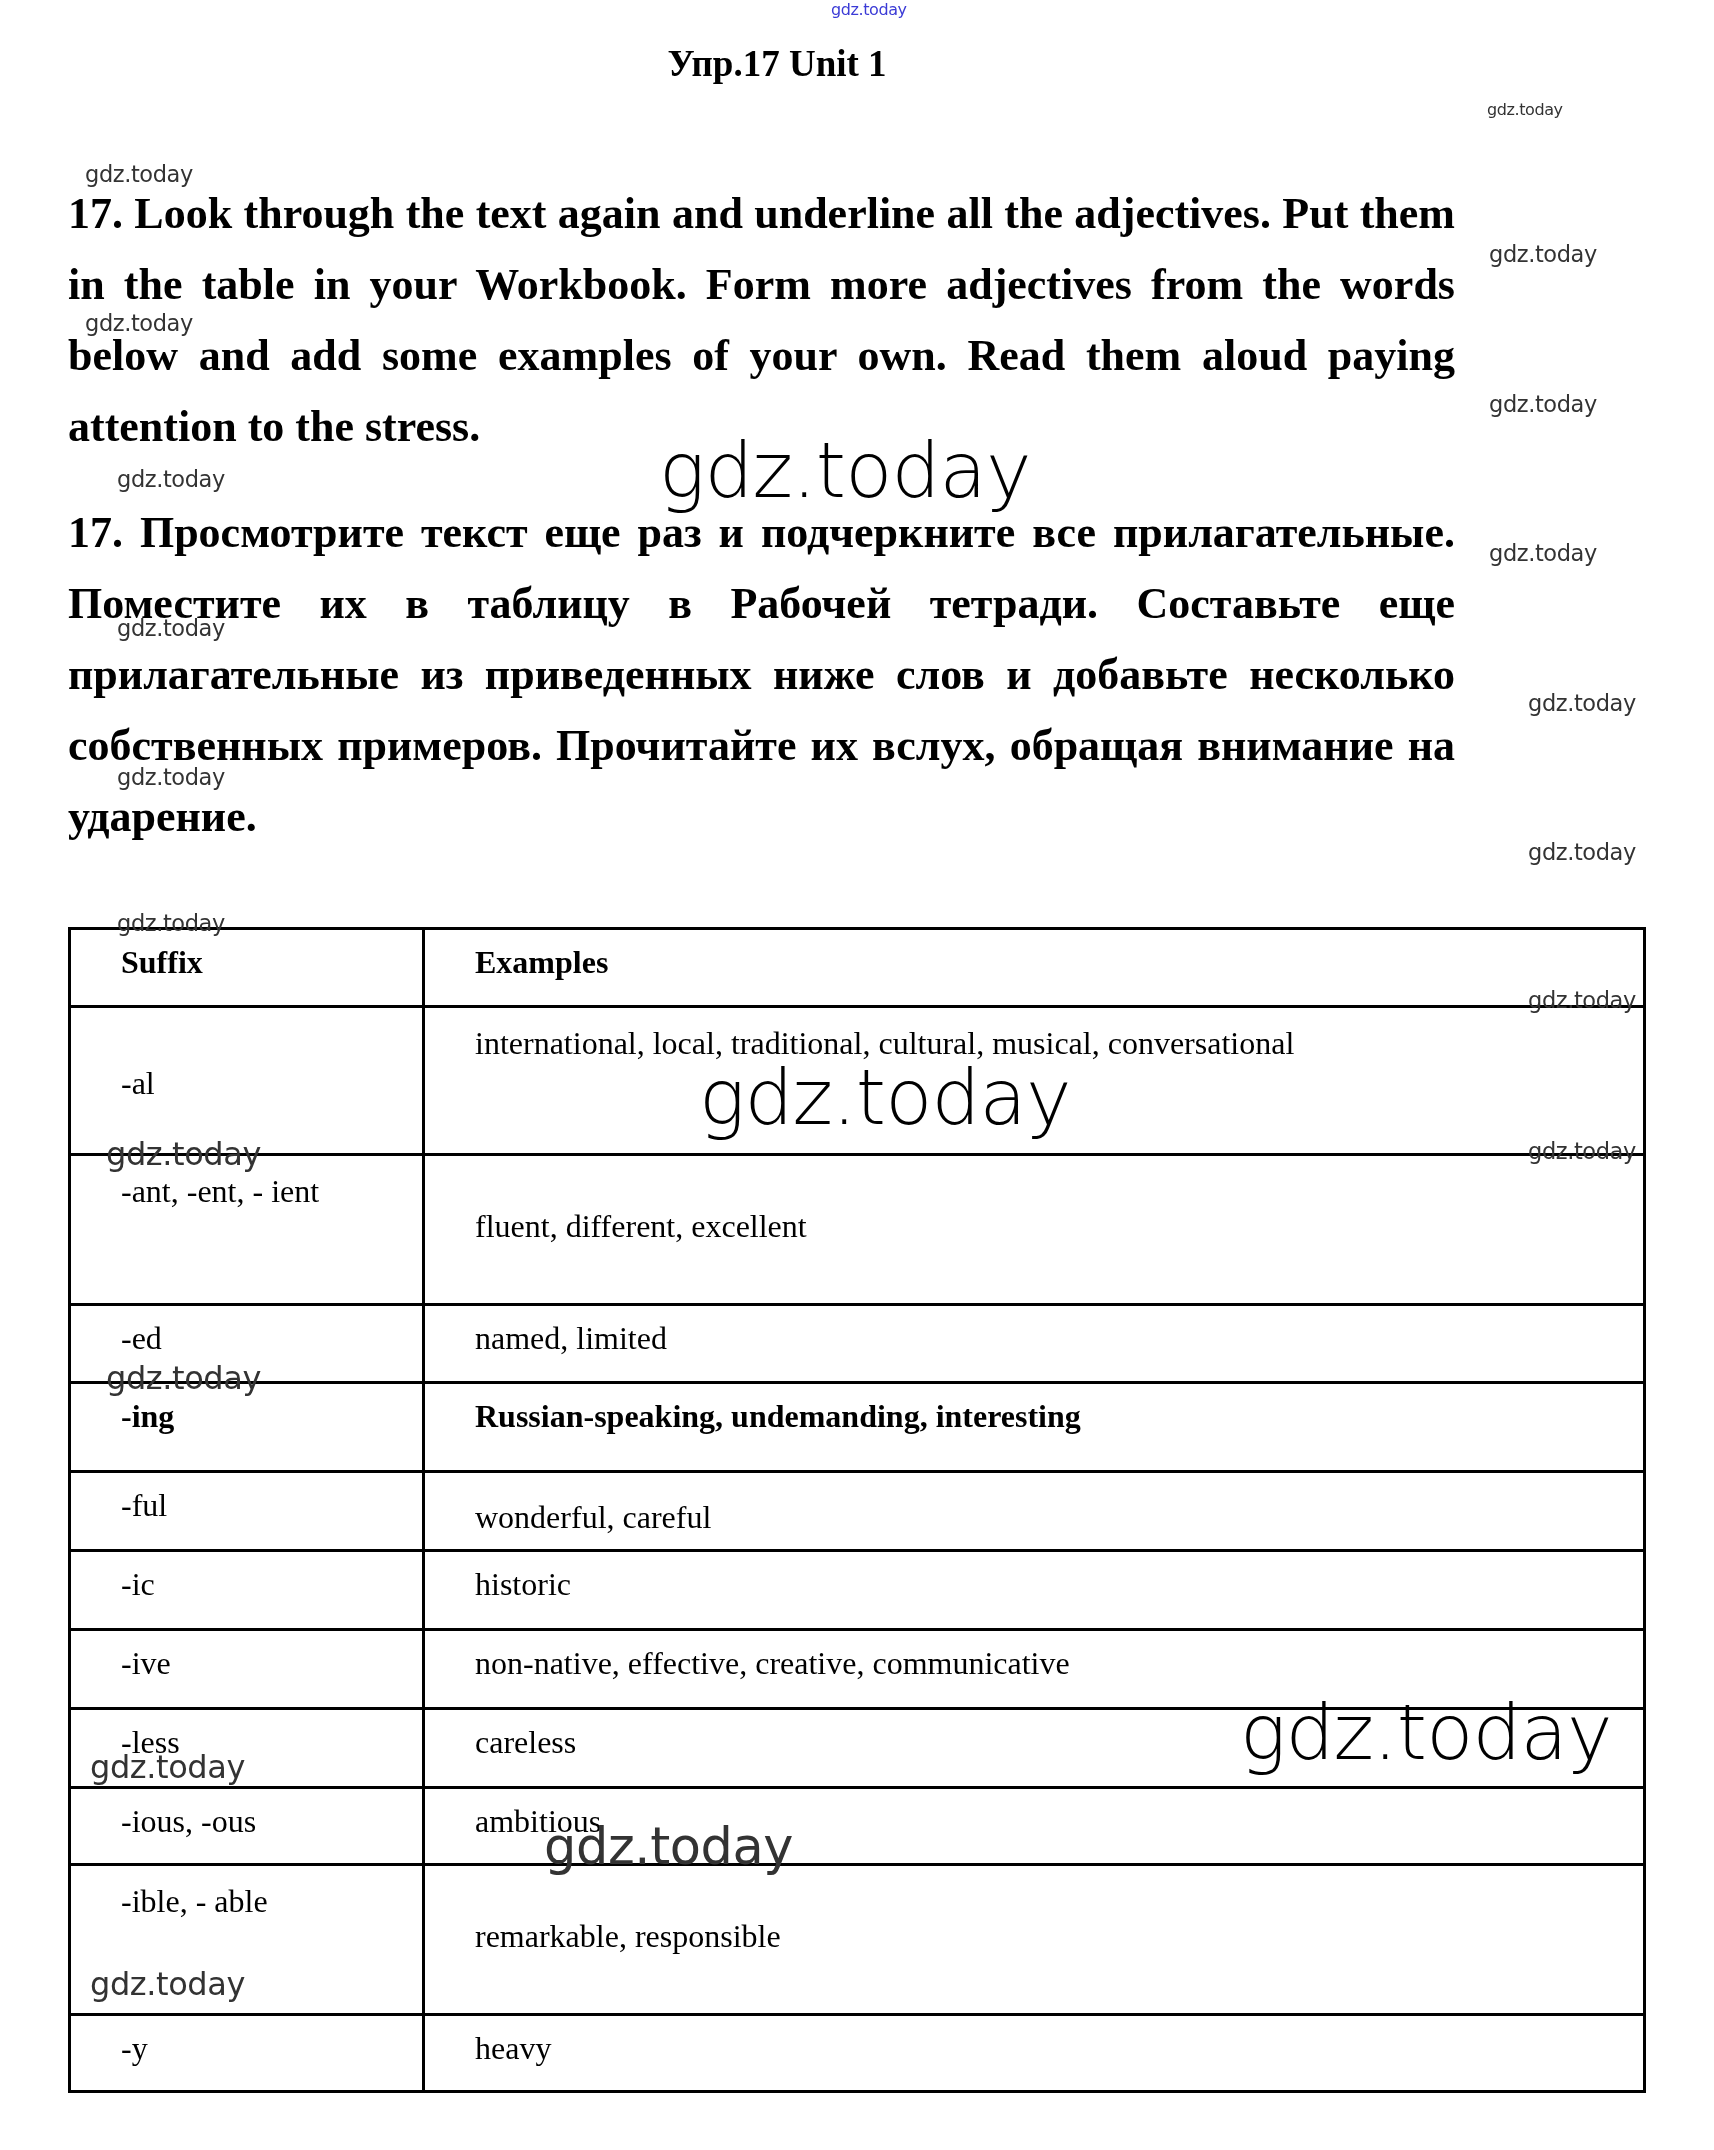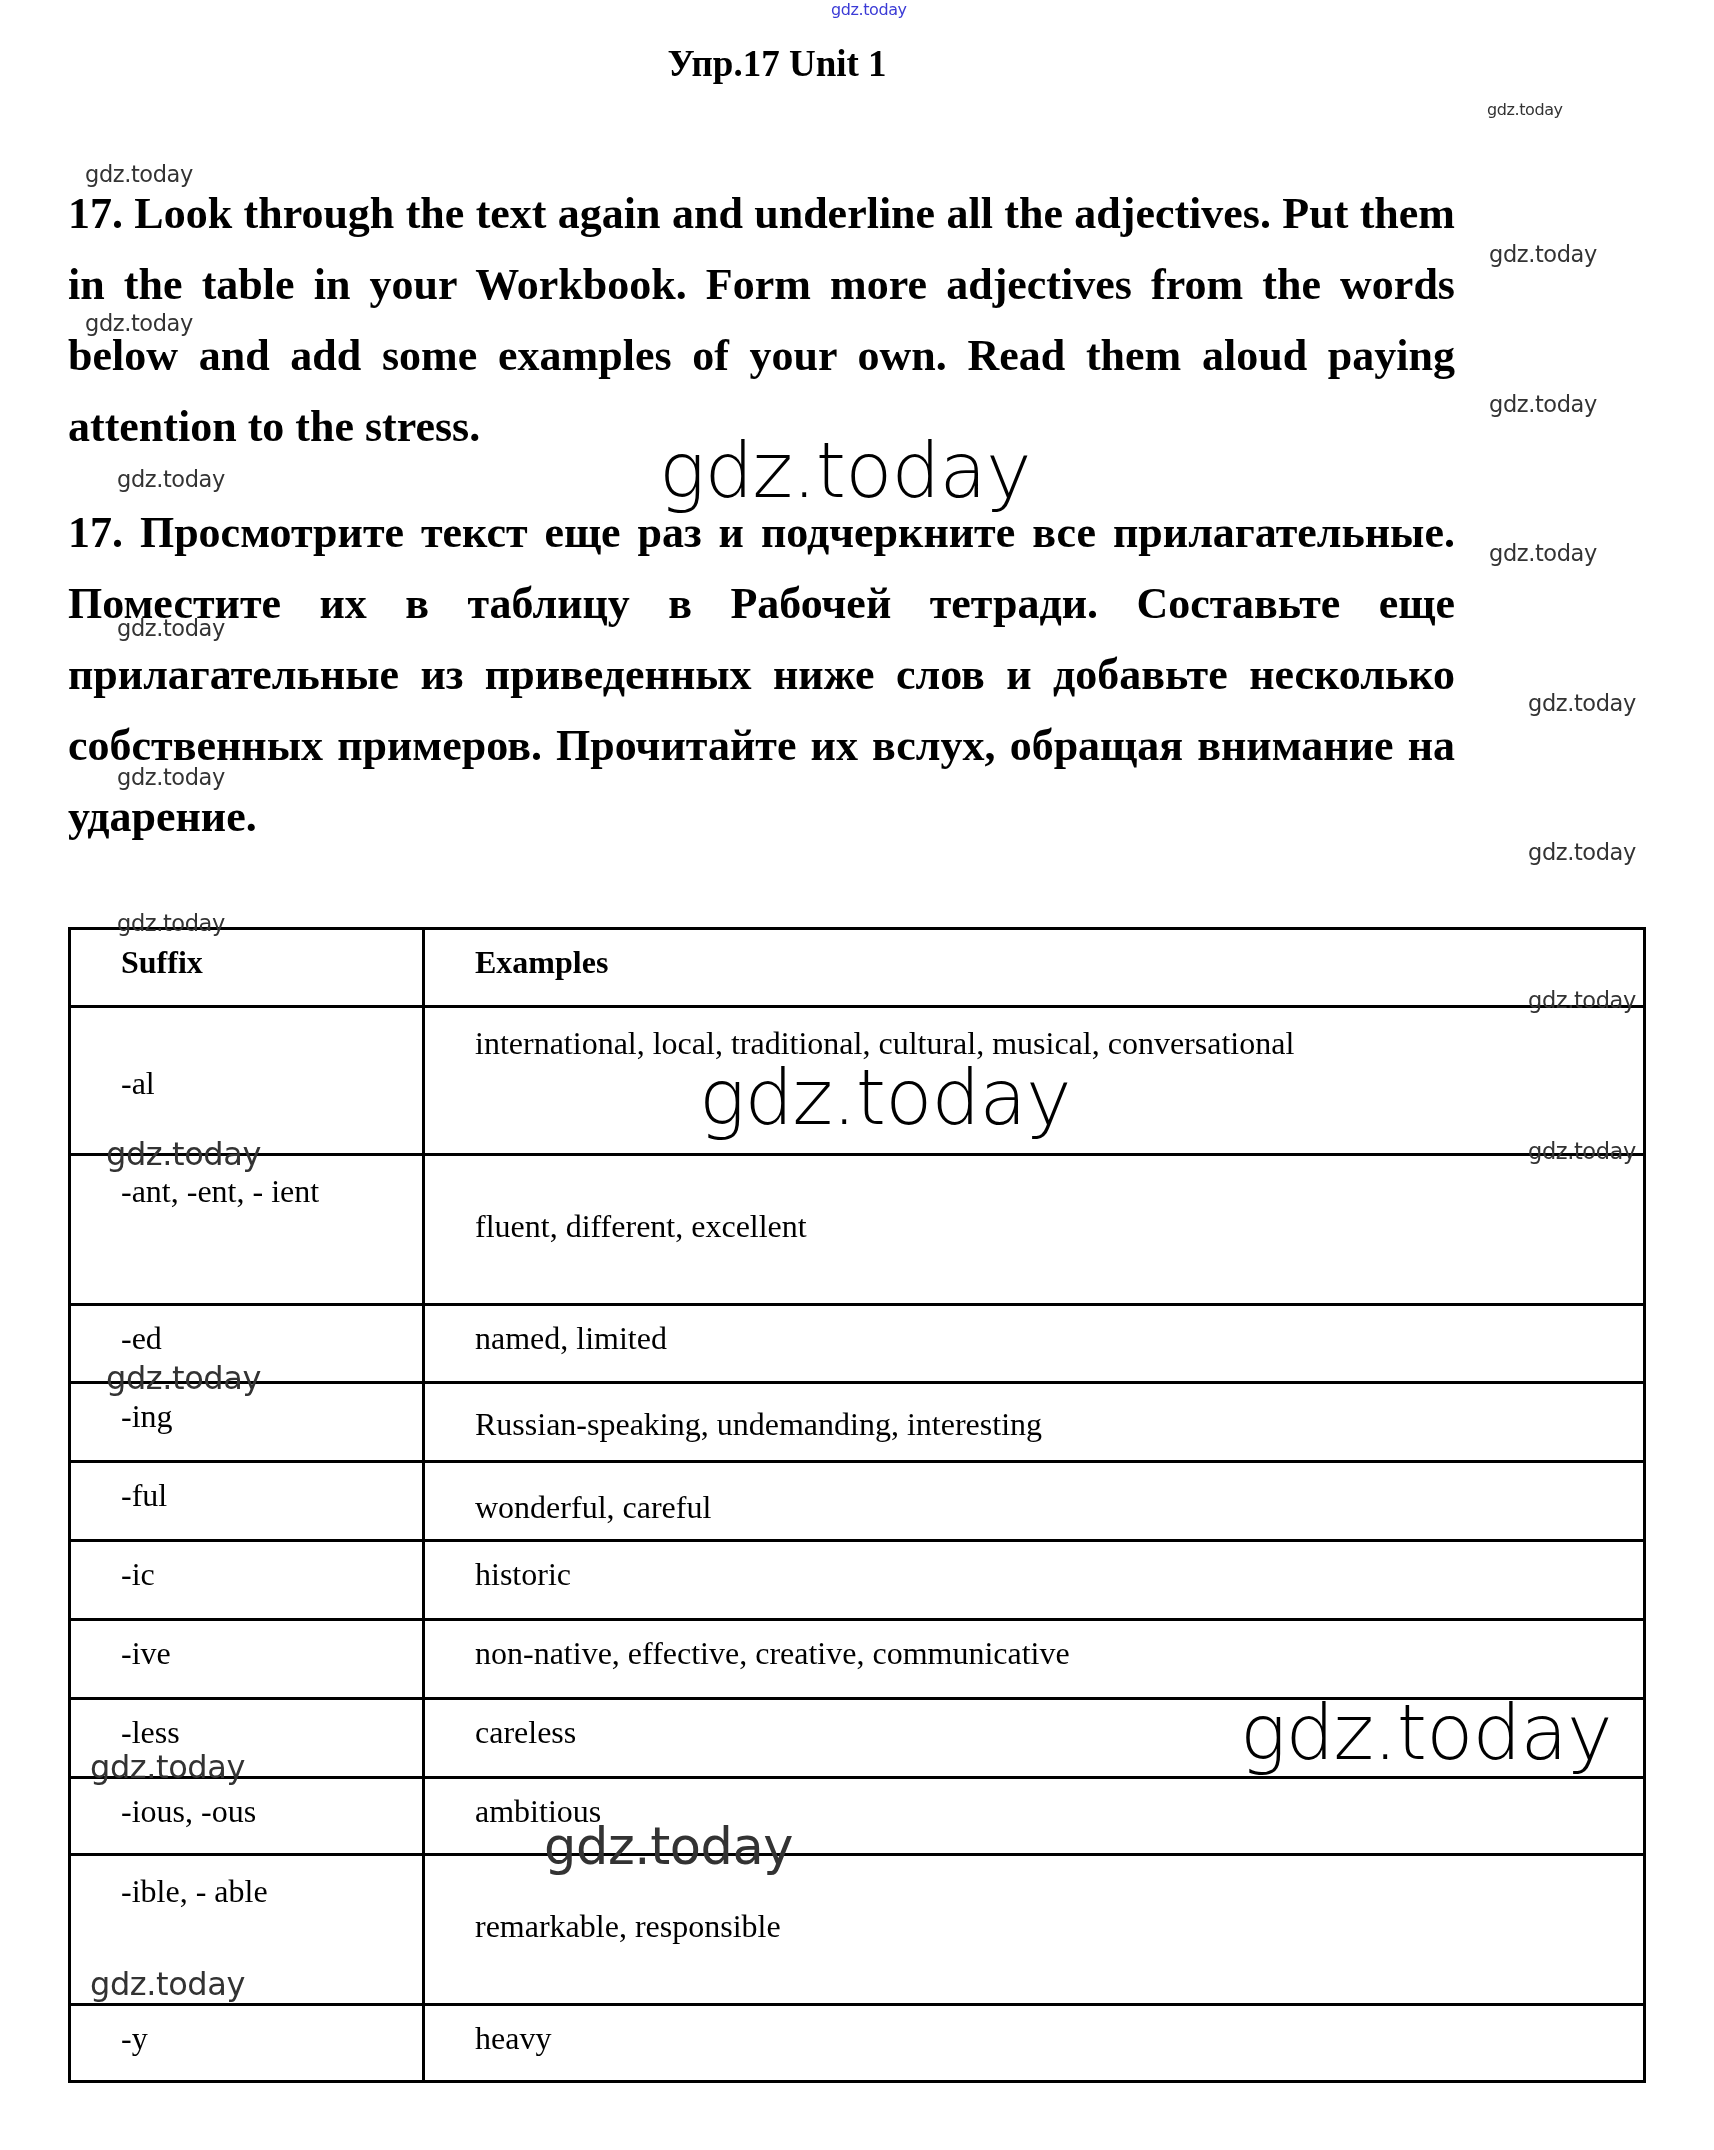--- a/index.html
+++ b/index.html
@@ -77,26 +77,26 @@
         </td>
     </tr>
     <tr style="height:78px;">
       <td class="c1">
           <div class="cell-inner" style="padding-top:0;line-height:64px;">-ed</div>
         </td>
       <td class="c2">
           <div class="cell-inner" style="padding-top:0;line-height:64px;">named, limited</div>
         </td>
     </tr>
-    <tr style="height:79px;">
+    <tr style="height:89px;font-weight:bold;">
       <td class="c1">
           <div class="cell-inner" style="padding-top:0;line-height:64px;">-ing</div>
         </td>
       <td class="c2">
-          <div class="cell-inner" style="padding-top:8px;line-height:64px;">Russian-speaking, undemanding, interesting</div>
+          <div class="cell-inner" style="padding-top:0;line-height:64px;">Russian-speaking, undemanding, interesting</div>
         </td>
     </tr>
     <tr style="height:77px;">
       <td class="c1">
           <div class="cell-inner" style="padding-top:0;line-height:64px;">-ful</div>
         </td>
       <td class="c2">
           <div class="cell-inner" style="padding-top:12px;line-height:64px;">wonderful, careful</div>
         </td>
     </tr>

